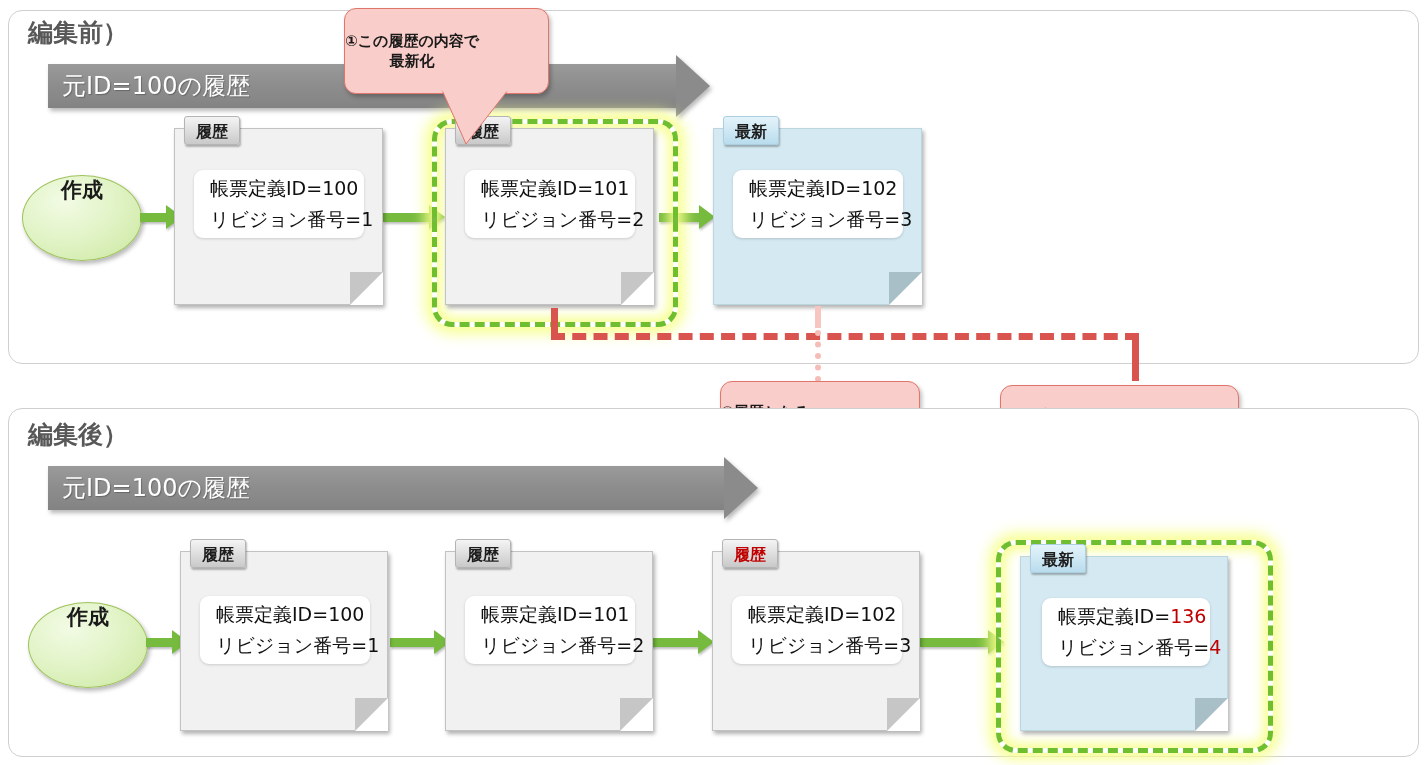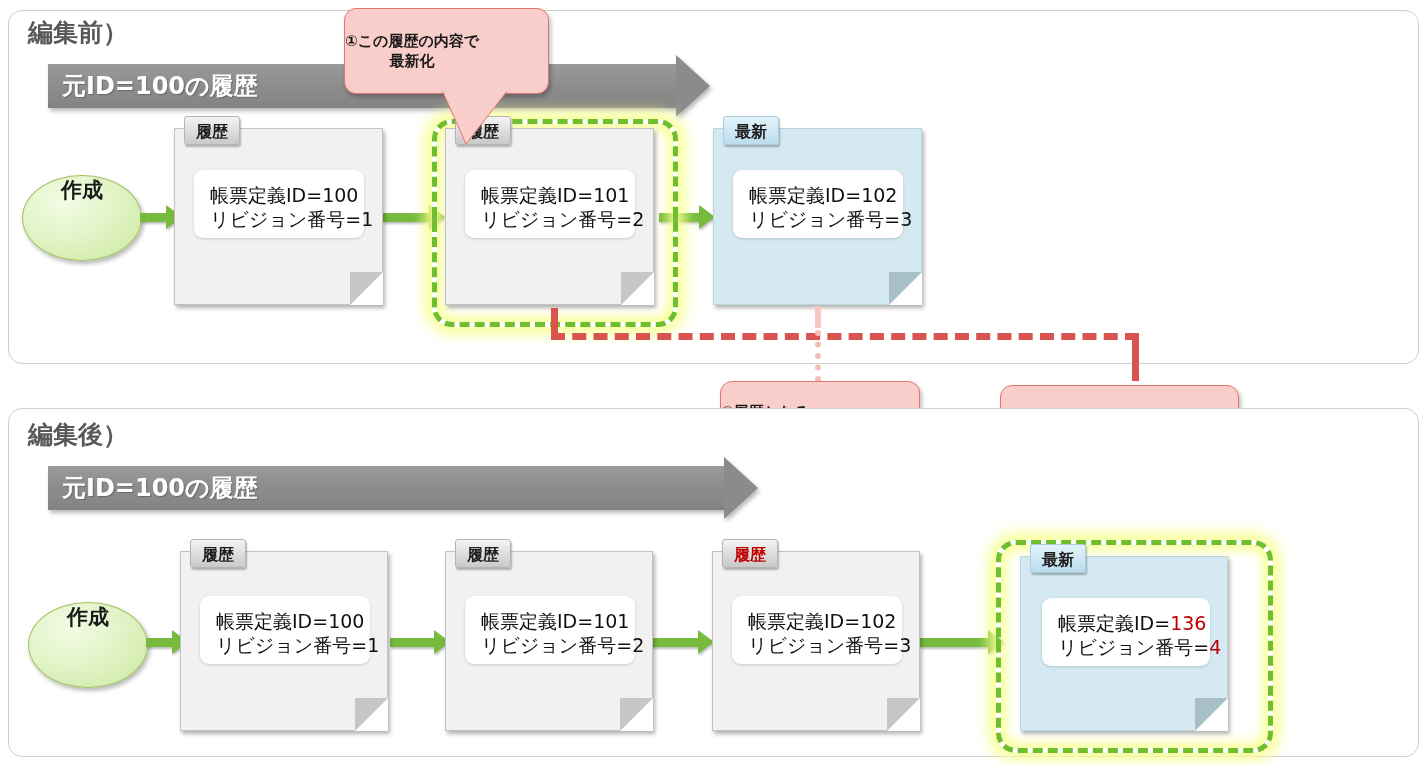--- a/index.html
+++ b/index.html
@@ -25,21 +25,21 @@
     font-size:25px;
     font-weight:bold;
     color:#585858;
     letter-spacing:0px;
     white-space:nowrap;
   }
   #title-before{left:28px;top:16px;}
   #title-after{left:28px;top:14px;}
 
   
-  .grey-arrow{position:absolute;height:44px;filter:drop-shadow(2px 3px 2px rgba(0,0,0,.28));font-weight:bold;}
+  .grey-arrow{position:absolute;height:44px;filter:drop-shadow(2px 3px 2px rgba(0,0,0,.28));}
   .grey-arrow .body{
     position:absolute;left:0;top:0;height:44px;
     background:linear-gradient(to bottom,#9a9a9a 0%,#8e8e8e 45%,#838383 100%);
   }
   .grey-arrow .head{
     position:absolute;top:-9px;width:0;height:0;
     border-top:31px solid transparent;
     border-bottom:31px solid transparent;
     border-left:34px solid #8b8b8b;
   }
@@ -98,21 +98,21 @@
   .tag.blue{
     background:linear-gradient(to bottom,#e4f3fa 0%,#cfe8f4 50%,#b9dced 100%);
     border-color:#a9cfe0;
   }
   .tag.red-text{color:#c00000;}
 
   .inner{
     position:absolute;
     background:#ffffff;border-radius:9px;
     box-shadow:0 1px 3px rgba(0,0,0,.16);
-    display:flex;flex-direction:column;justify-content:flex-end;
+    display:flex;flex-direction:column;justify-content:space-between;
     padding:6px 0 6px 16px;box-sizing:border-box;
   }
   .inner .line{font-size:19px;color:#101010;line-height:1.30;white-space:nowrap;}
   .inner .hl{color:#c00000;}
 
   
   .garrow{position:absolute;height:14px;filter:drop-shadow(1px 2px 1px rgba(0,0,0,.25));}
   .garrow .shaft{position:absolute;left:0;top:3px;height:9px;background:#76bb3e;}
   .garrow .tip{
     position:absolute;top:-5px;width:0;height:0;

